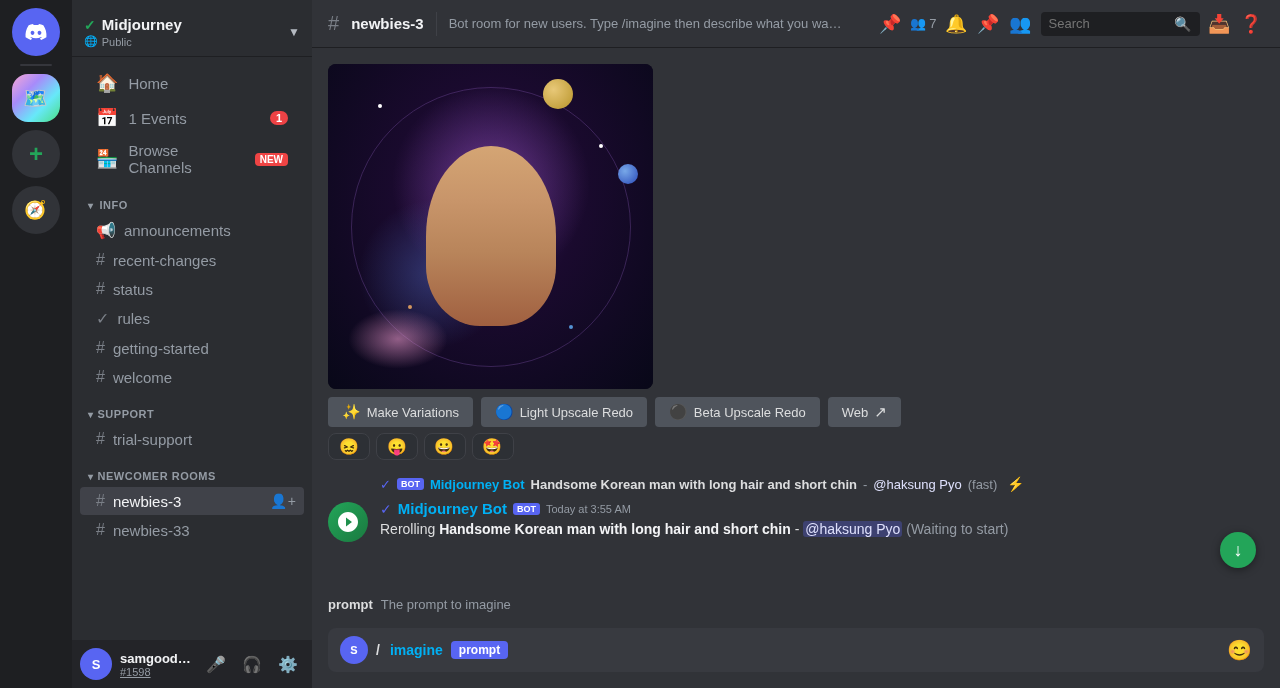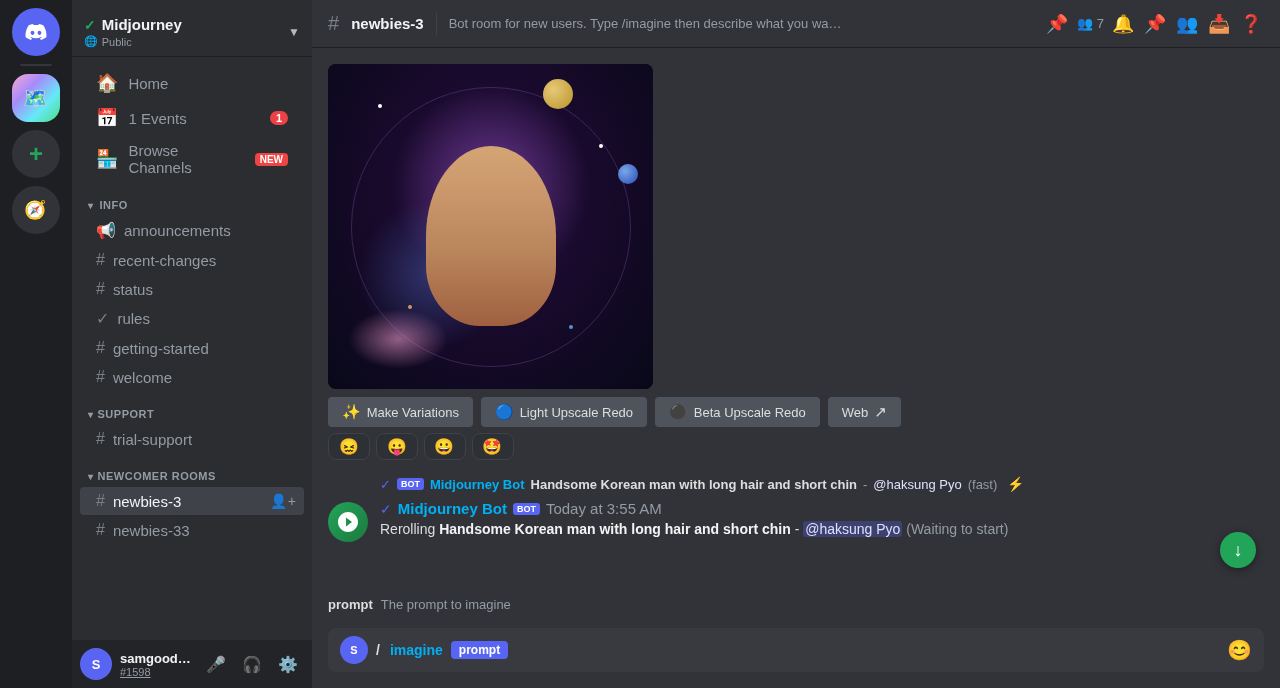--- a/index.html
+++ b/index.html
@@ -316,21 +316,21 @@
     .bot-badge {
       background: #5865f2;
       color: white;
       font-size: 9px;
       font-weight: 700;
       padding: 1px 4px;
       border-radius: 3px;
       text-transform: uppercase;
     }
     .verified-badge { color: #5865f2; font-size: 14px; }
-    .msg-time { font-size: 15px; color: #949ba4; }
+    .msg-time { font-size: 11px; color: #949ba4; }
     .msg-text { font-size: 14px; color: #dcddde; line-height: 1.5; }
     .msg-text strong { color: #f2f3f5; }
     .msg-text .mention { color: #dee0fc; background: rgba(88,101,242,0.3); padding: 0 2px; border-radius: 3px; }
     .msg-text .status { color: #949ba4; }
 
     
     .prompt-area {
       padding: 4px 16px;
       background: #313338;
     }
@@ -640,20 +640,24 @@
     <div class="header-divider"></div>
     <span class="ch-topic">Bot room for new users. Type /imagine then describe what you want to draw. S...</span>
     <div class="header-actions">
       <div class="header-btn">📌</div>
       <span style="font-size:13px;color:#949ba4;display:flex;align-items:center;gap:3px;">
         👥 <span>7</span>
       </span>
       <div class="header-btn">🔔</div>
       <div class="header-btn">📌</div>
       <div class="header-btn">👥</div>
+      <div class="search-bar">
+        <input type="text" placeholder="Search" style="">
+        <span class="search-icon">🔍</span>
+      </div>
       <div class="header-btn">📥</div>
       <div class="header-btn">❓</div>
     </div>
   </div>
 
   <div class="main-area-wrapper">
 
     <div class="messages-area">
 
       <div class="image-post">

